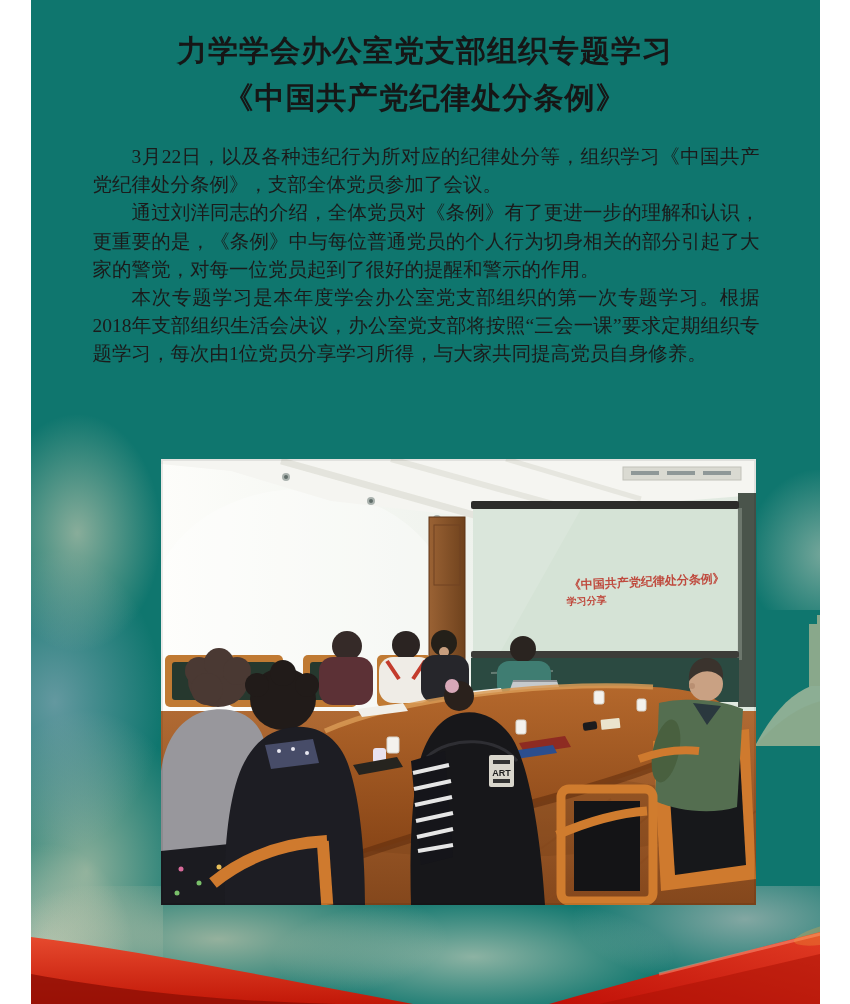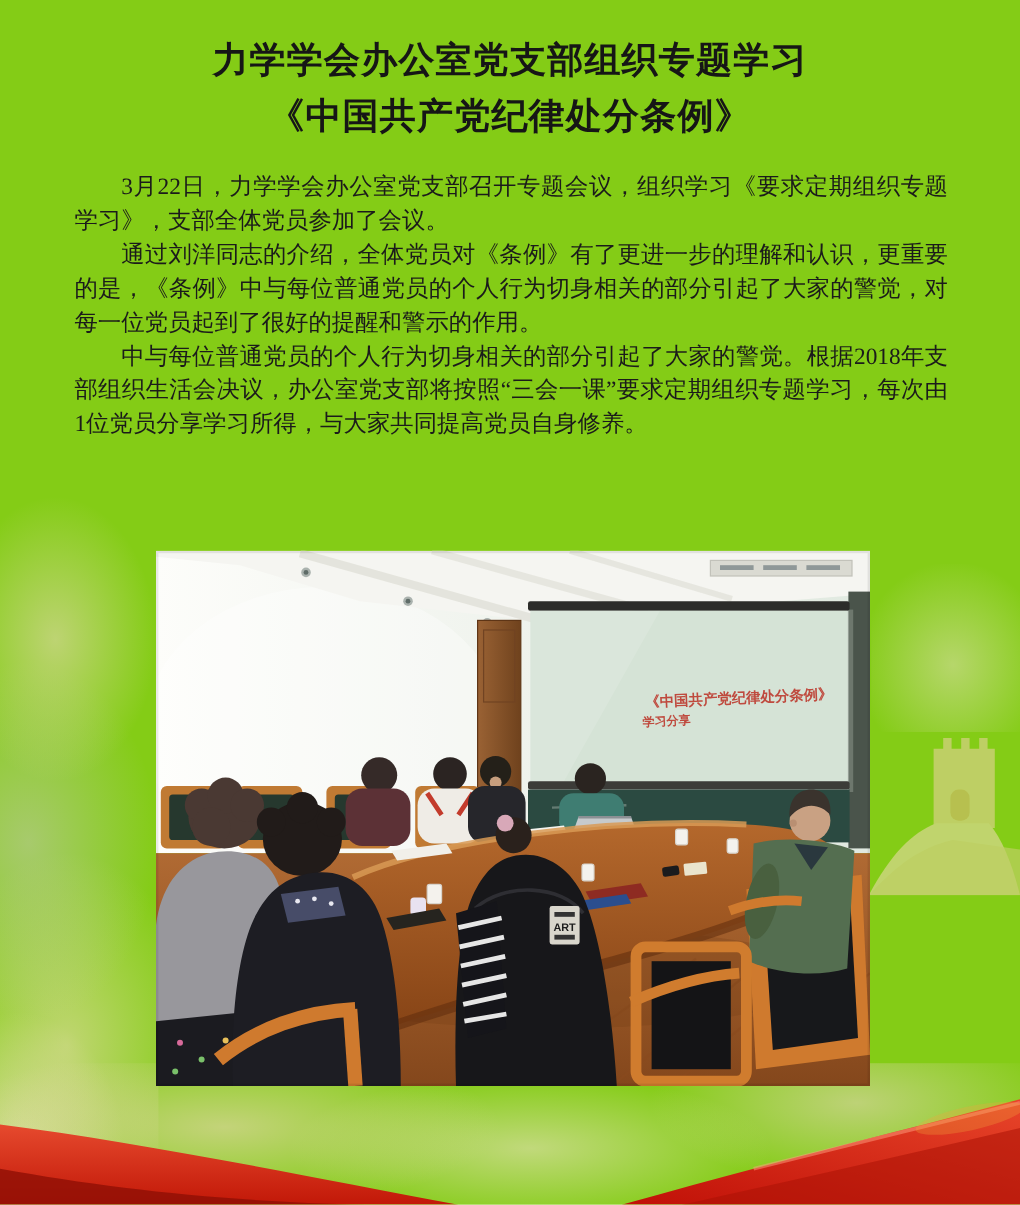--- a/index.html
+++ b/index.html
@@ -1,18 +1,18 @@
 <!DOCTYPE html>
 <html style="--title-text: #161616; --body-text: #1b1b1b; --slide-text: #bf4a3e; --wave-red: #d8281a; --wave-red-dark: #8f0f05; --wave-red-deep: #c01508; --table-wood: #9c5020; --chair-wood: #cf7a2e; --screen-mint: #d5e3d6;"><head>
 <meta charset="utf-8">
 <style>
   html,body{margin:0;padding:0;background:#ffffff;}
   .page{
-    position:relative;width:850px;height:1004px;margin:0 auto;
-    background:#84cc16;overflow:hidden;
+    position:relative;width:789px;height:1004px;margin:0 auto;
+    background:#0f766e;overflow:hidden;
     font-family:"Liberation Serif", serif;
   }
   
   .wm{position:absolute;pointer-events:none;}
   .wm-left{
     left:0;top:400px;width:132px;height:604px;
     background:
       radial-gradient(120px 170px at 35% 22%, rgba(236,218,190,.55), transparent 70%),
       radial-gradient(150px 210px at 18% 50%, rgba(216,200,228,.42), transparent 72%),
       radial-gradient(160px 230px at 42% 78%, rgba(242,222,190,.55), transparent 70%),
@@ -70,23 +70,23 @@
   </div>
 
   <header>
     <div class="doc-title">
       <div>力学学会办公室党支部组织专题学习</div>
       <div>《中国共产党纪律处分条例》</div>
     </div>
   </header>
 
   <main class="doc-body">
-    <p>3月22日，力学学会办公室党支部召开专题会议，组织学习《要求定期组织专题学习》，支部全体党员参加了会议。</p>
+    <p>3月22日，以及各种违纪行为所对应的纪律处分等，组织学习《中国共产党纪律处分条例》，支部全体党员参加了会议。</p>
     <p>通过刘洋同志的介绍，全体党员对《条例》有了更进一步的理解和认识，更重要的是，《条例》中与每位普通党员的个人行为切身相关的部分引起了大家的警觉，对每一位党员起到了很好的提醒和警示的作用。</p>
-    <p>中与每位普通党员的个人行为切身相关的部分引起了大家的警觉。根据2018年支部组织生活会决议，办公室党支部将按照“三会一课”要求定期组织专题学习，每次由1位党员分享学习所得，与大家共同提高党员自身修养。</p>
+    <p>本次专题学习是本年度学会办公室党支部组织的第一次专题学习。根据2018年支部组织生活会决议，办公室党支部将按照“三会一课”要求定期组织专题学习，每次由1位党员分享学习所得，与大家共同提高党员自身修养。</p>
   </main>
 
   <figure class="photo">
     <svg viewBox="0 0 595 446" width="595" height="446">
       <defs>
         <linearGradient id="wallG" x1="0" y1="0" x2="1" y2="0">
           <stop offset="0" stop-color="#fdfdfa"></stop>
             <stop offset="0.55" stop-color="#eef2ec"></stop>
             <stop offset="1" stop-color="#e0e9e0"></stop>
         </linearGradient>

